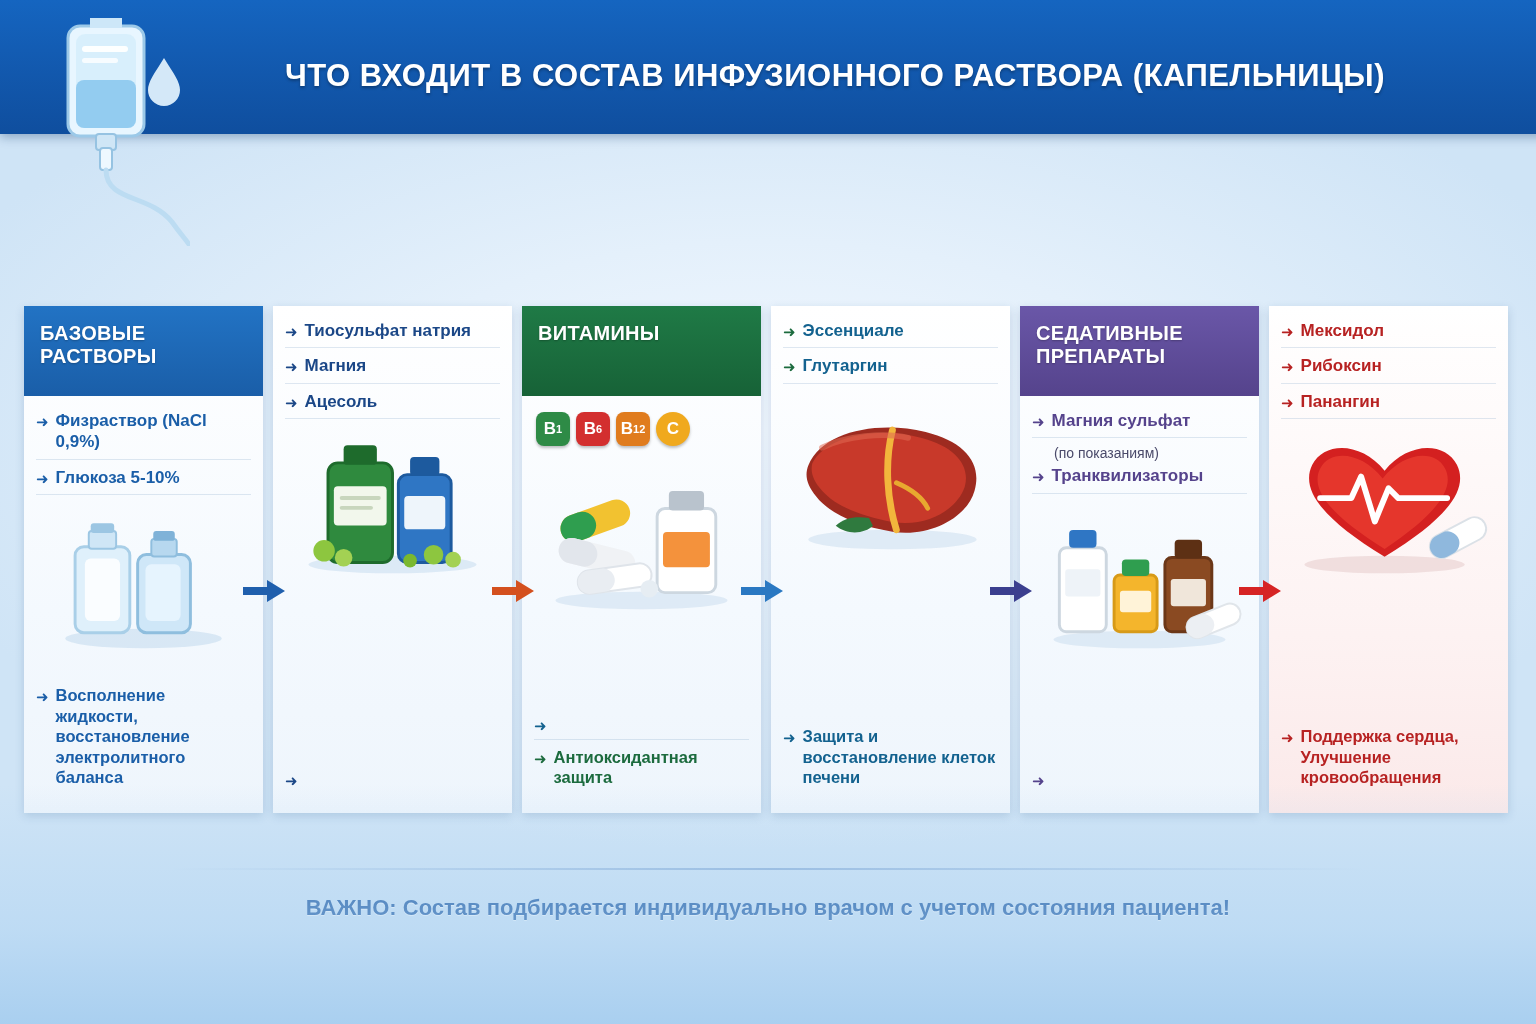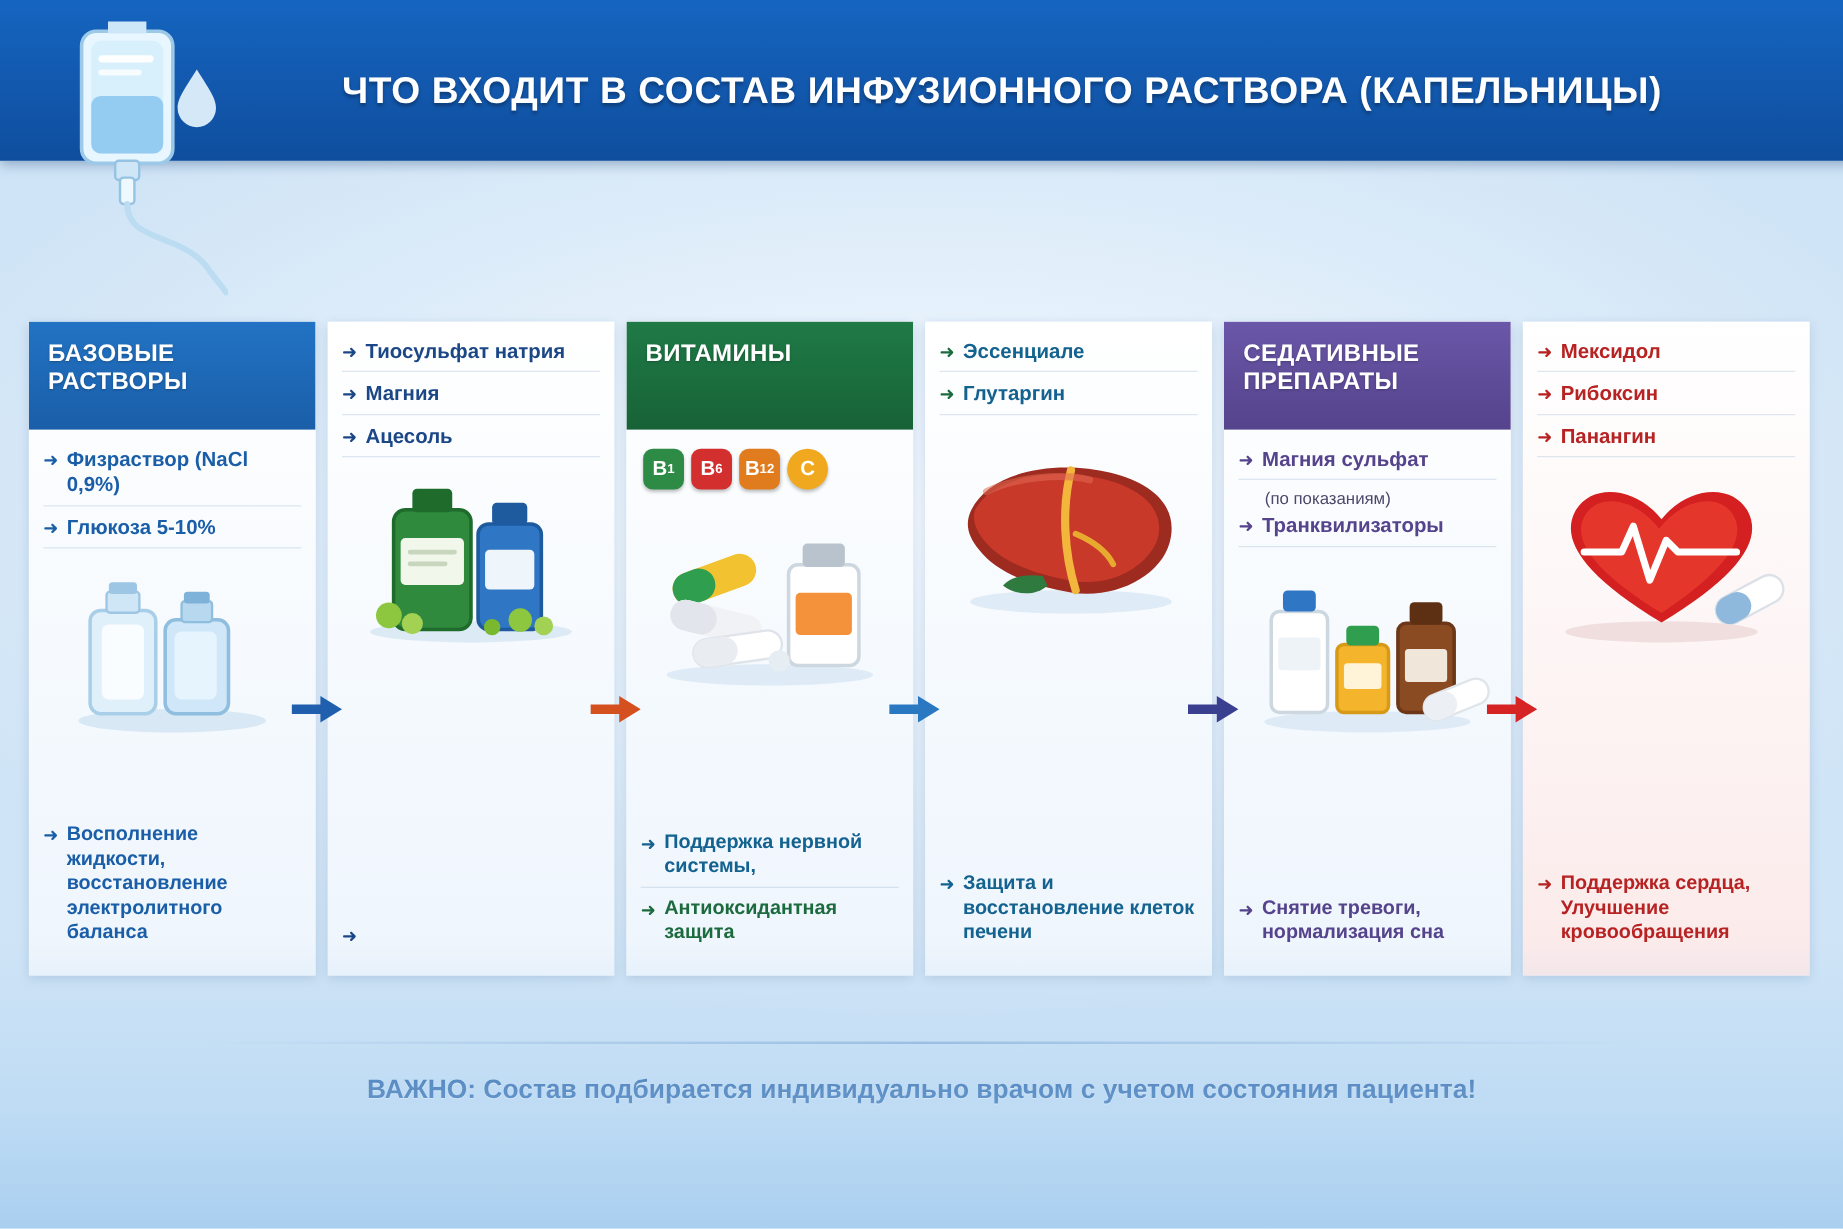--- a/index.html
+++ b/index.html
@@ -73,20 +73,21 @@
     gap: 10px;
   }
   .col {
     position: relative;
     width: 239px;
     background: linear-gradient(180deg, #ffffff 0%, #f4f9fe 60%, #eef5fc 100%);
     box-shadow: 0 3px 9px rgba(30,70,120,0.18);
     display: flex;
     flex-direction: column;
     overflow: hidden;
+    margin-top: 38px;
   }
   .col-head {
     padding: 16px 14px 14px 16px;
     min-height: 60px;
     color: #ffffff;
     font-size: 20px;
     font-weight: bold;
     line-height: 1.15;
     letter-spacing: 0.3px;
     text-shadow: 0 1px 2px rgba(0,0,0,0.25);
@@ -316,21 +317,20 @@
             </g>
             <rect x="126" y="58" width="60" height="86" rx="8" fill="#ffffff" stroke="#cdd7e0" stroke-width="3"></rect>
             <rect x="132" y="82" width="48" height="36" rx="4" fill="#f4923c"></rect>
             <rect x="138" y="40" width="36" height="20" rx="4" fill="#b9c3cd"></rect>
             <circle cx="118" cy="140" r="9" fill="#e6edf3"></circle>
           </svg>
         </div>
         <div class="bottom-block">
           <div class="item">
             <span class="arrow t-teal">➜</span>
-            <span class="txt t-teal">Поддержка нервной системы,</span>
           </div>
           <div class="item">
             <span class="arrow t-green">➜</span>
             <span class="txt t-green">Антиоксидантная защита</span>
           </div>
         </div>
       </div>
     </div>
 
     <div class="col">
@@ -389,21 +389,20 @@
             <rect x="146" y="38" width="28" height="19" rx="4" fill="#5d3014"></rect>
             <g transform="rotate(-22 180 120)">
               <rect x="156" y="112" width="58" height="22" rx="11" fill="#ffffff" stroke="#e0e5ea" stroke-width="2"></rect>
               <rect x="156" y="112" width="29" height="22" rx="11" fill="#eceff3"></rect>
             </g>
           </svg>
         </div>
         <div class="bottom-block">
           <div class="item">
             <span class="arrow t-purple">➜</span>
-            <span class="txt t-purple">Снятие тревоги, нормализация сна</span>
           </div>
         </div>
       </div>
     </div>
 
     <div class="col" style="background:linear-gradient(180deg,#ffffff 0%, #fdf2f2 65%, #fbe9e9 100%)">
       <div class="col-body">
         <div class="item">
           <span class="arrow t-red">➜</span>
           <span class="txt t-red">Мексидол</span>

